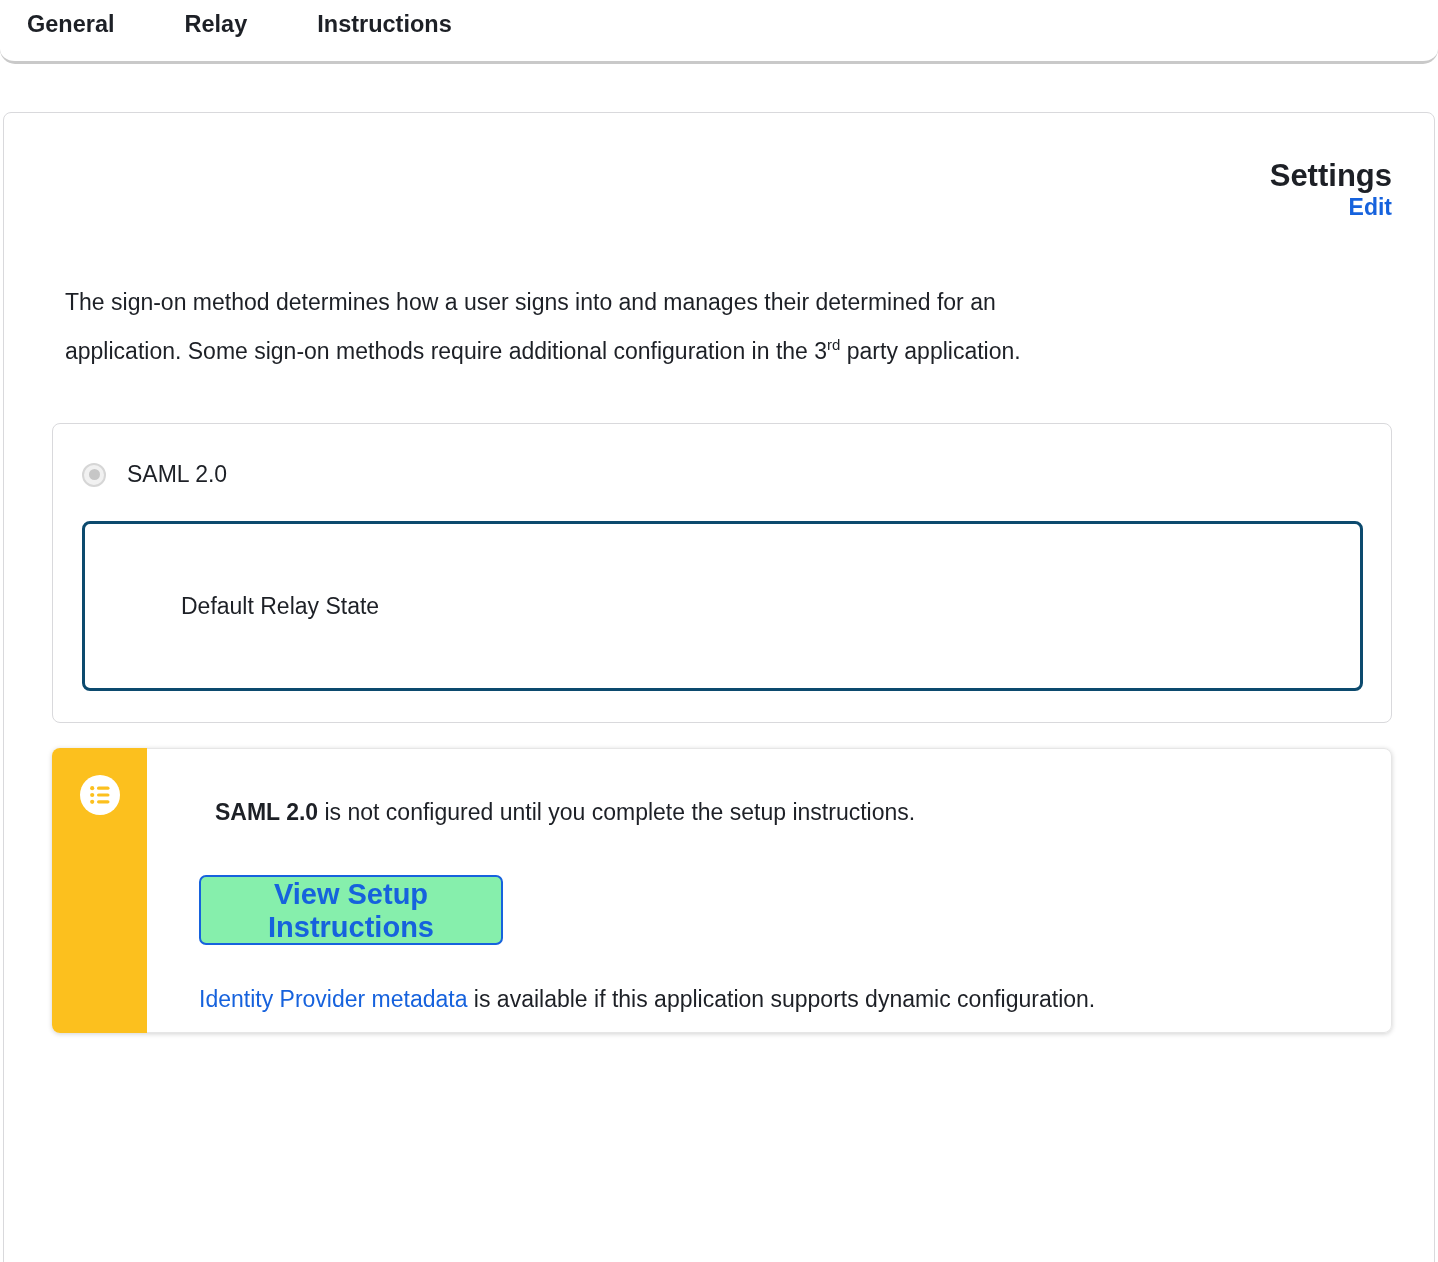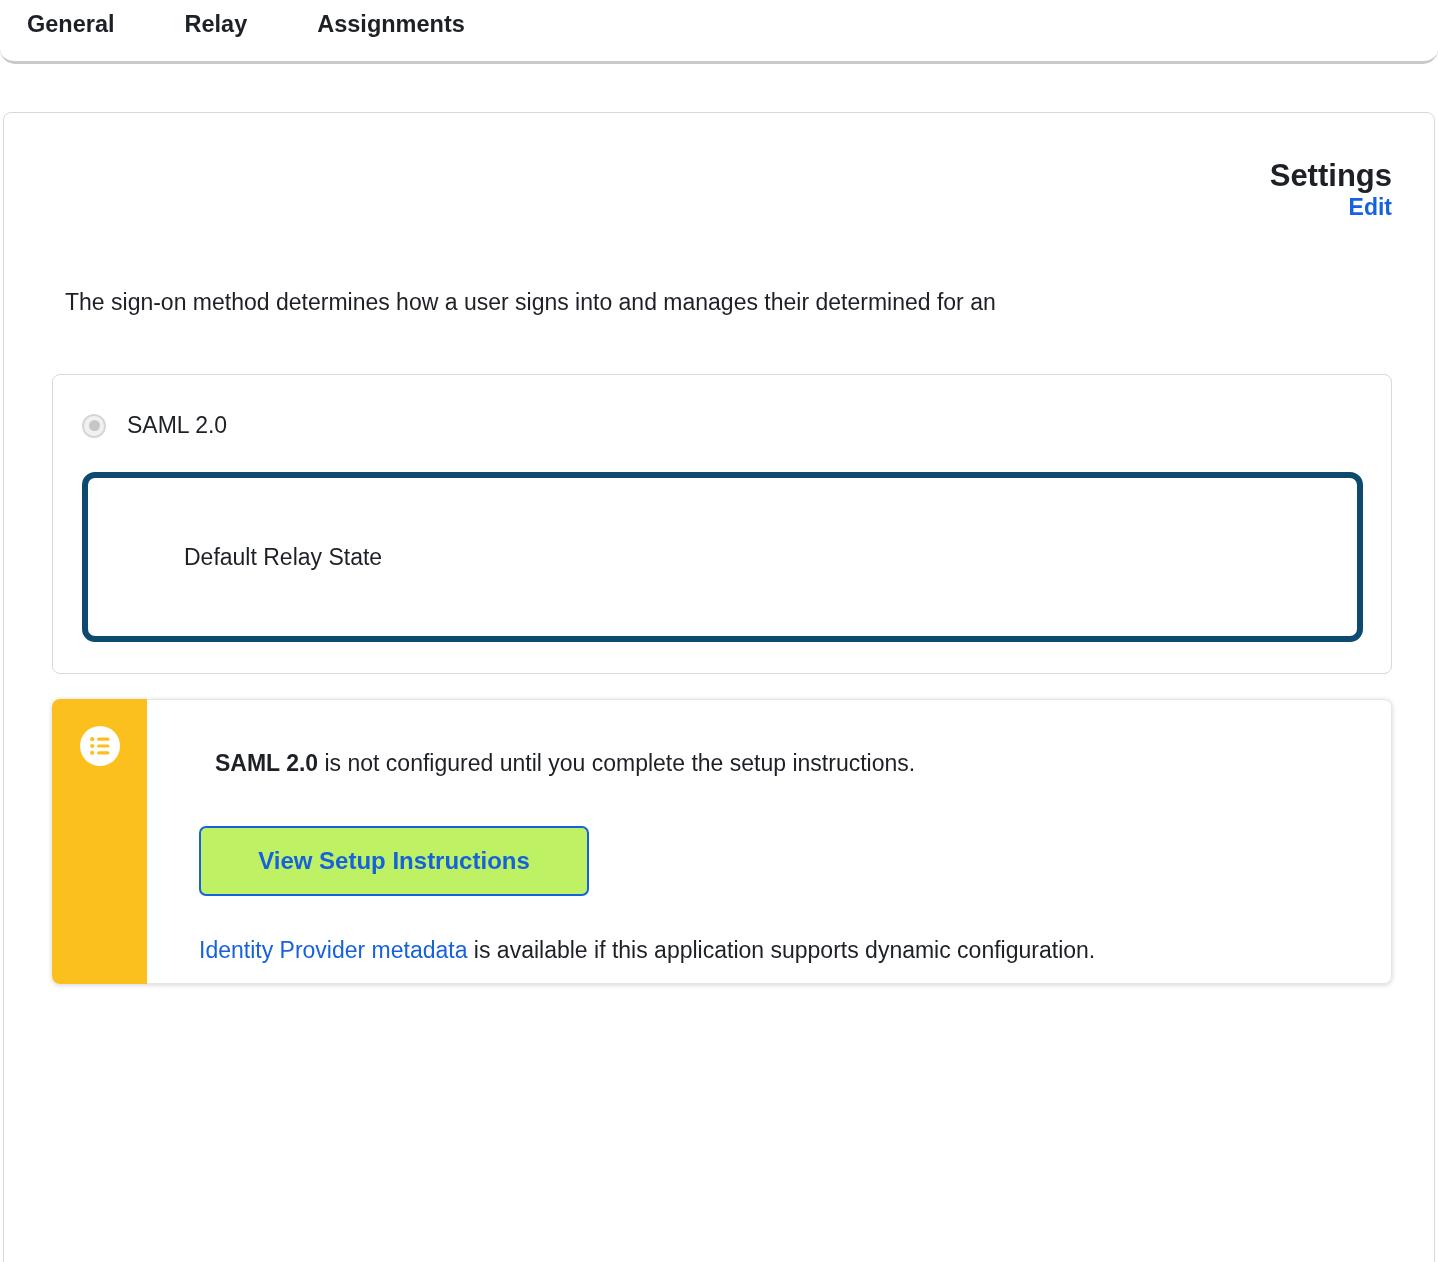--- a/index.html
+++ b/index.html
@@ -58,21 +58,21 @@
   .radio-row{display:flex;align-items:center;gap:21px;cursor:default;}
   .radio{
     width:24px;height:24px;border-radius:50%;flex:none;
     background:#f1f1f1;border:2px solid #d6d6d6;
     display:inline-flex;align-items:center;justify-content:center;
   }
   .radio-dot{width:11px;height:11px;border-radius:50%;background:#c6c6c6;}
   .radio-label{font-size:23px;}
   .field-box{
     margin-top:33px;height:170px;
-    border:6px solid #0c4a6e;border-radius:13px;
+    border:3px solid #0c4a6e;border-radius:8px;
     display:flex;align-items:center;padding-left:96px;
   }
   .field-label{font-size:23px;}
   
   .callout{
     margin-top:25px;height:285px;display:flex;background:#fff;
     border-radius:8px;box-shadow:0 1px 5px rgba(0,0,0,0.18);
   }
   .callout-stripe{
     width:95px;flex:none;background:var(--yellow);
@@ -81,52 +81,53 @@
     padding-top:27px;
   }
   .callout-icon{width:40px;height:40px;display:block;}
   .callout-body{
     flex:1;padding:33px 40px 0 52px;
     border:1px solid #e6e6e6;border-left:none;
     border-radius:0 8px 8px 0;
   }
   .callout-msg{margin:16px;font-size:23px;line-height:28px;}
   .setup-btn{
-    display:block;margin-top:49px;width:390px;height:70px;
-    background:#bef264;color:var(--blue);
+    display:block;margin-top:49px;width:304px;height:70px;
+    background:#86efac;color:var(--blue);
     border:2px solid var(--blue);border-radius:7px;
-    font-family:inherit;font-size:24px;font-weight:bold;cursor:pointer;
+    font-family:inherit;font-size:29px;font-weight:bold;cursor:pointer;
   }
   .metadata{margin:40px 0 0;font-size:23px;line-height:28px;}
 </style>
 </head>
 <body>
 
 <nav class="tabbar">
   <div class="tab">
     <span>General</span>
   </div>
   <div class="tab">
     <span>Relay</span>
   </div>
   <div class="tab">
-    <span>Assignments</span>
+    <span>Instructions</span>
   </div>
 </nav>
 
 <main class="card">
 
   <div class="card-head">
     <h1 class="card-title">Settings</h1>
     <a class="edit-link" href="#">Edit</a>
   </div>
 
 
   <p class="desc">
     <span class="line">The sign-on method determines how a user signs into and manages their determined for an</span>
+    <span class="line"><span>application. Some sign-on methods require additional configuration in the 3</span><sup>rd</sup><span> party application.</span></span>
   </p>
 
 
   <div class="saml-box">
     <div class="radio-row">
       <span class="radio">
         <span class="radio-dot"></span>
       </span>
       <span class="radio-label">SAML 2.0</span>
     </div>

